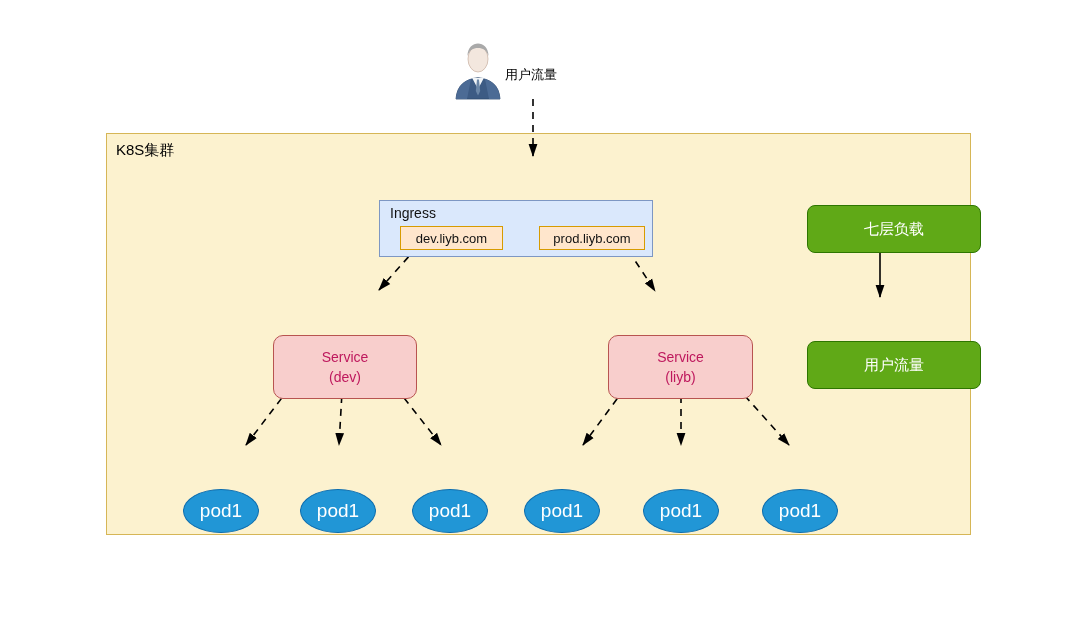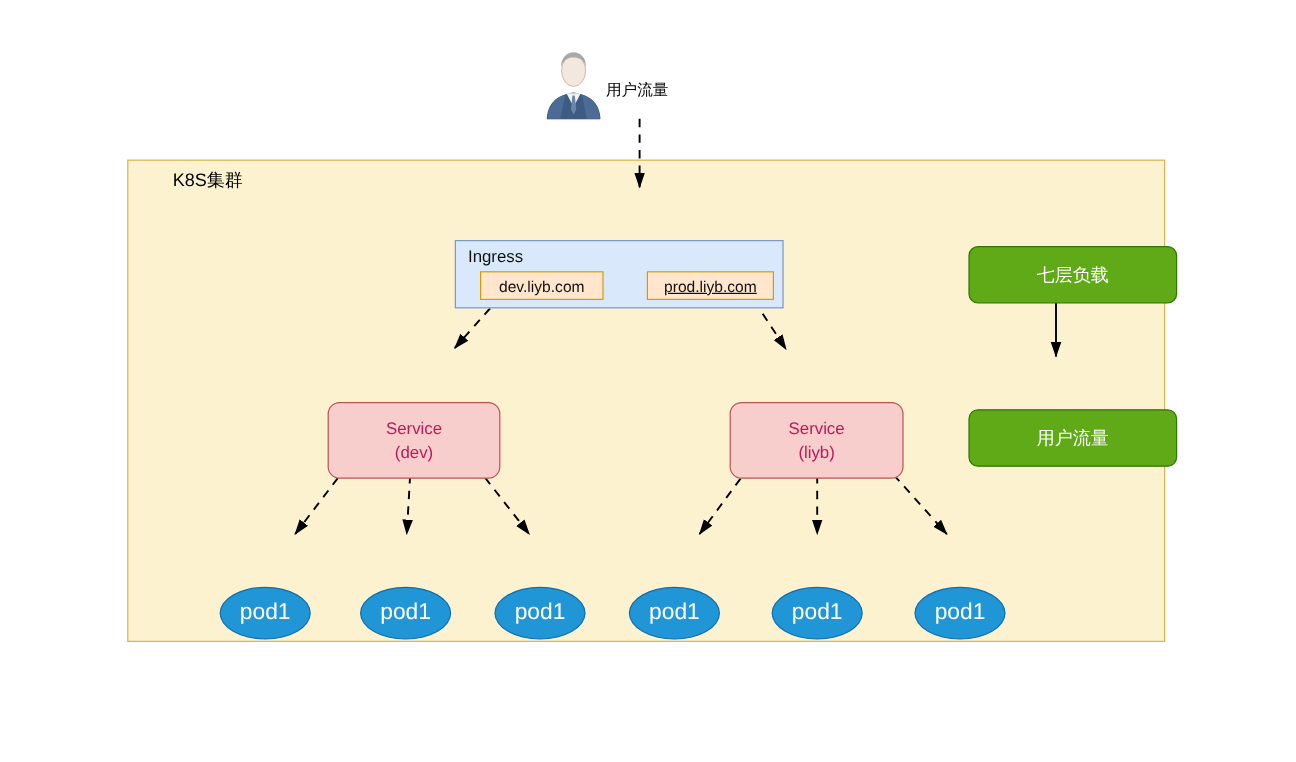--- a/index.html
+++ b/index.html
@@ -5,21 +5,21 @@
   html,body{margin:0;padding:0;background:#ffffff;}
   body{font-family:"Liberation Sans","DejaVu Sans",sans-serif;color:#111;}
   .canvas{position:relative;width:1080px;height:635px;background:#ffffff;overflow:hidden;}
 
   
   .cluster{
     position:absolute;left:106px;top:133px;width:865px;height:402px;
     background:var(--cluster-fill);border:1px solid var(--cluster-border);
     box-sizing:border-box;
   }
-  .cluster-label{position:absolute;left:9px;top:7px;font-size:15px;color:#000;margin-left:28px;}
+  .cluster-label{position:absolute;left:9px;top:7px;font-size:15px;color:#000;}
 
   svg.arrow-layer{position:absolute;left:0;top:0;width:1080px;height:635px;pointer-events:none;}
   svg.arrow-layer path.edge{stroke:var(--arrow);stroke-width:1.6px;fill:none;}
   svg.arrow-layer path.dashed{stroke-dasharray:7 6;}
   #arrowhead path{fill:var(--arrow);}
 
   .node{position:absolute;box-sizing:border-box;display:flex;align-items:center;justify-content:center;text-align:center;margin-top:39px;}
 
   .user-icon-wrap{position:absolute;left:453px;top:42px;width:50px;height:58px;}
   .user-label{position:absolute;left:505px;top:66px;font-size:13px;color:#000;}
@@ -30,21 +30,21 @@
     display:block;
   }
   .ingress-label{position:absolute;left:10px;top:4px;font-size:14px;color:#111;}
   .host{
     position:absolute;top:25px;height:24px;
     background:var(--host-fill);border:1px solid var(--host-border);
     box-sizing:border-box;display:flex;align-items:center;justify-content:center;
     font-size:13px;color:#111;
   }
   .host-dev{left:20px;width:103px;}
-  .host-prod{left:159px;width:106px;text-decoration:underline;}
+  .host-prod{left:159px;width:106px;}
 
   .service{
     width:144px;height:64px;border-radius:10px;
     background:var(--service-fill);border:1px solid var(--service-border);
     font-size:14px;line-height:1.45;color:#be185d;flex-direction:column;
   }
   .service-dev{left:273px;top:296px;}
   .service-prod{left:608px;top:296px;width:145px;}
 
   .pod{

